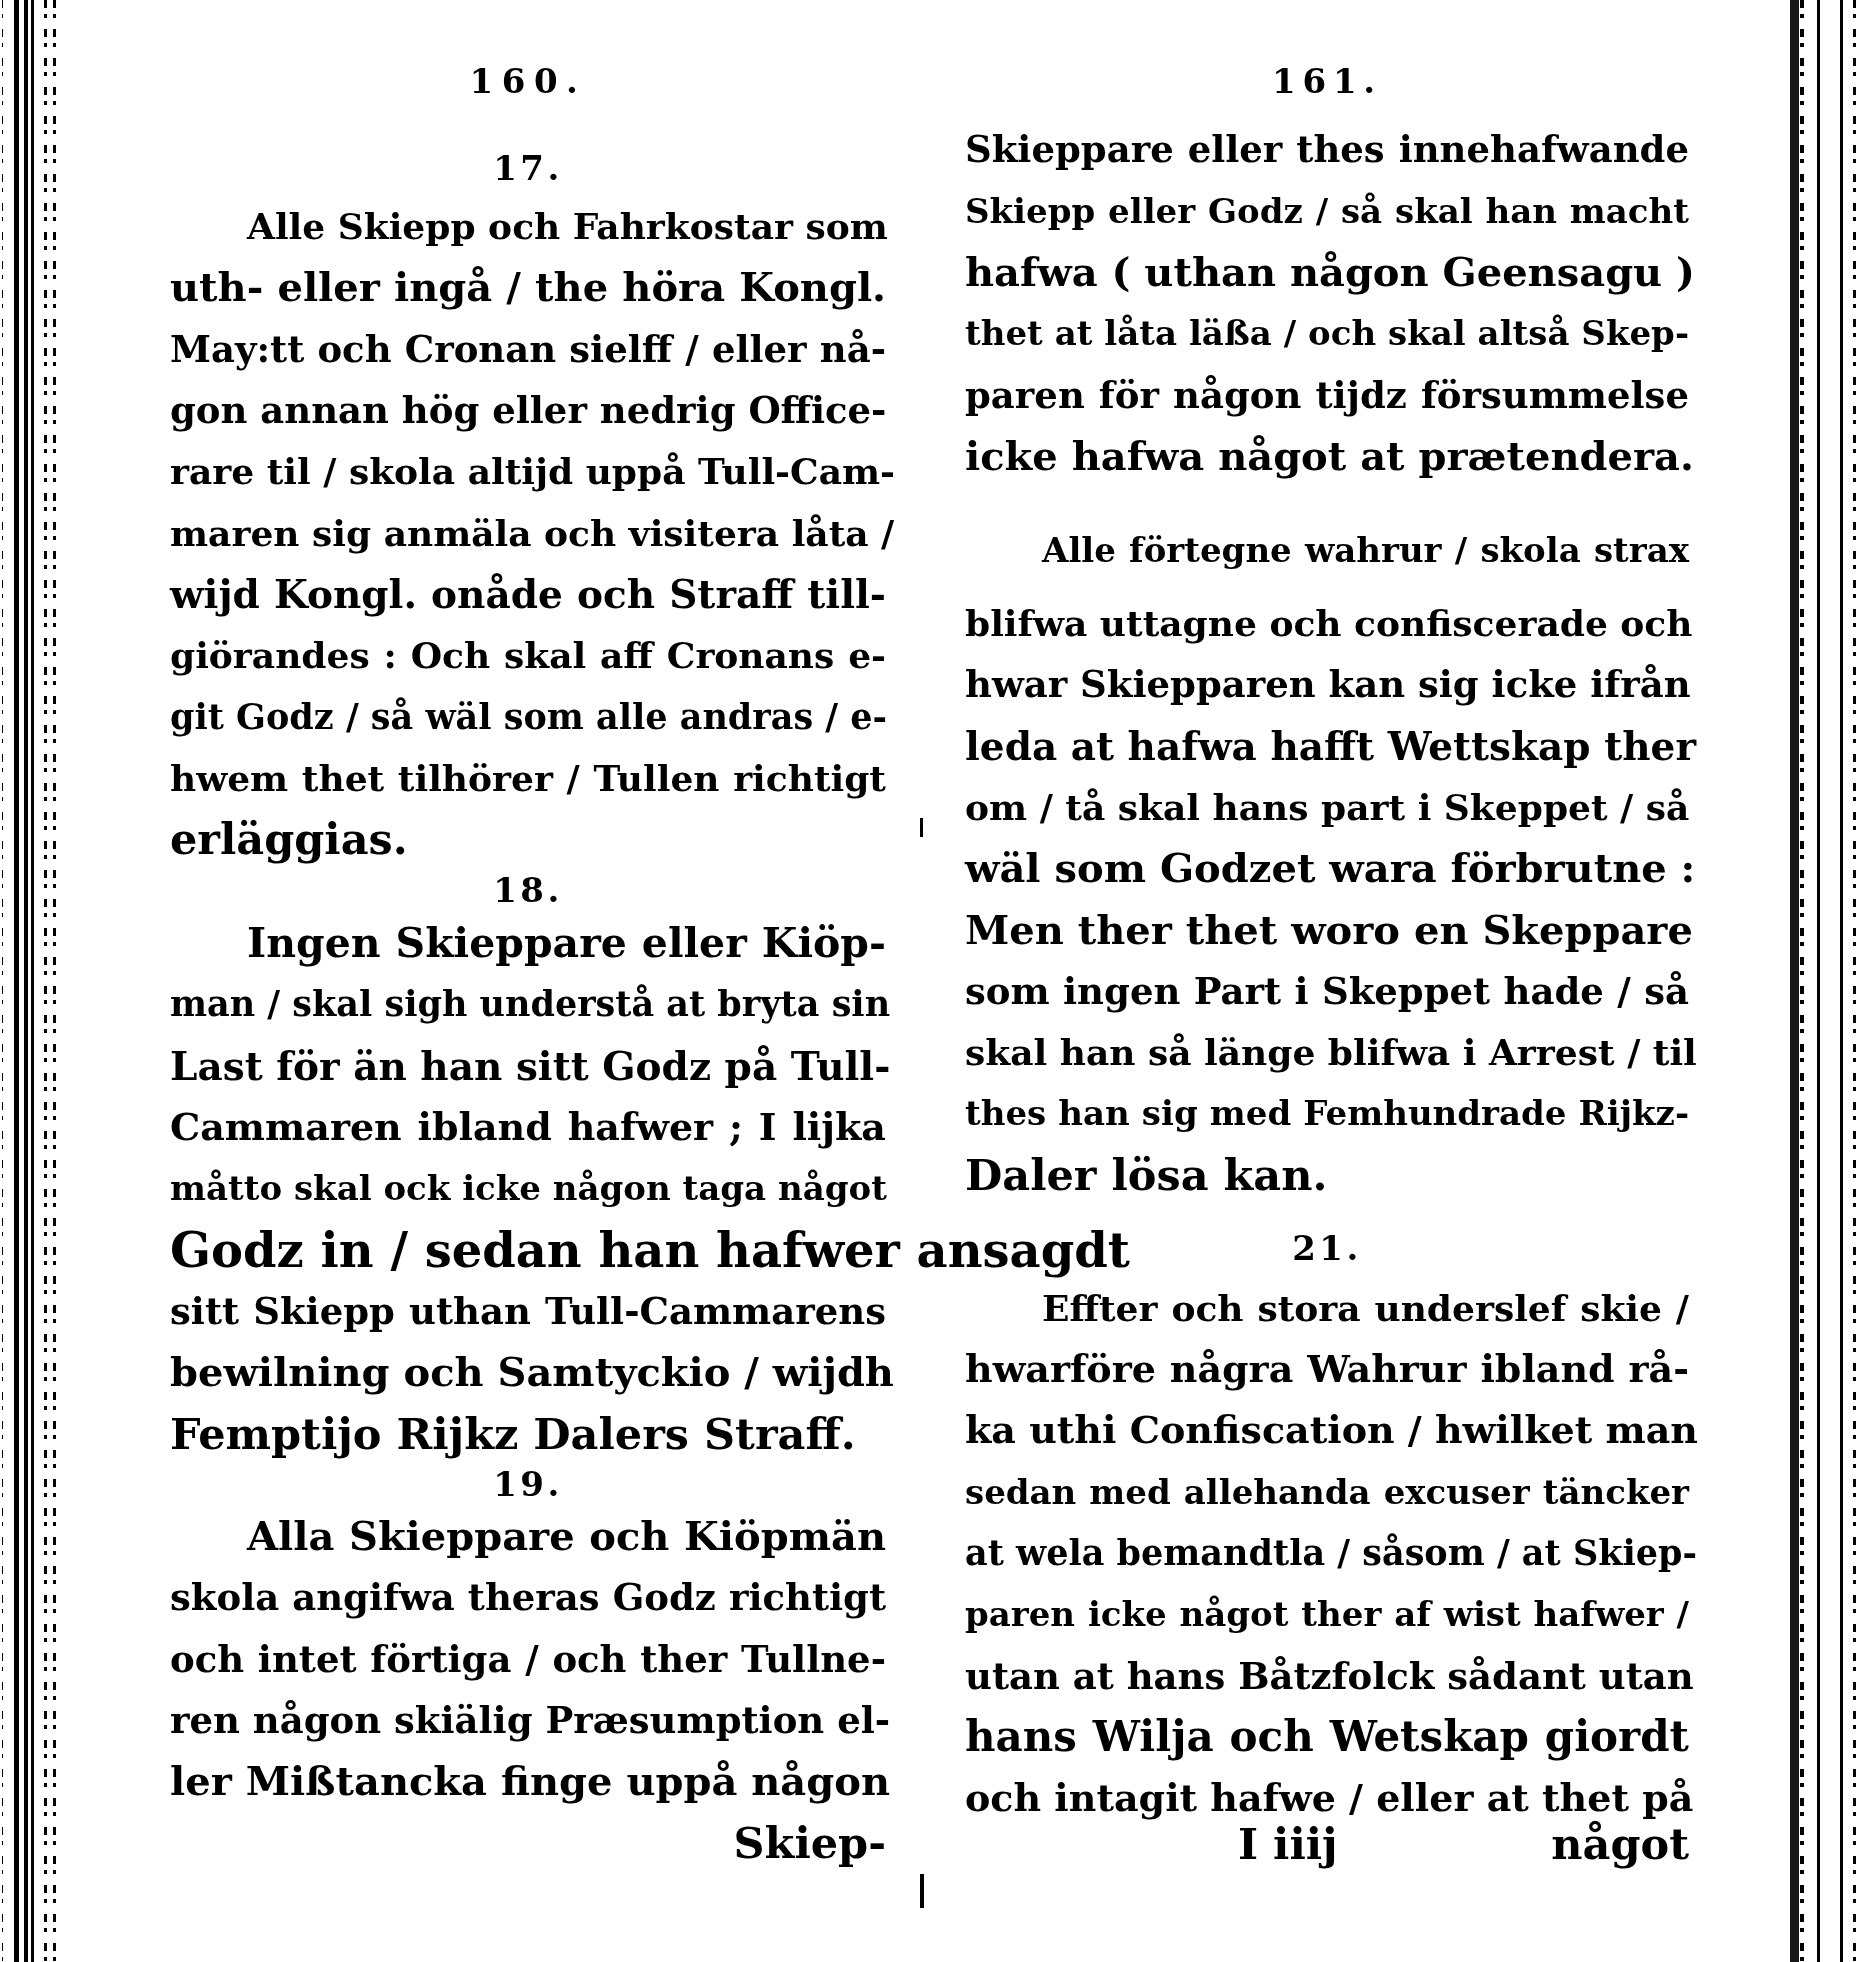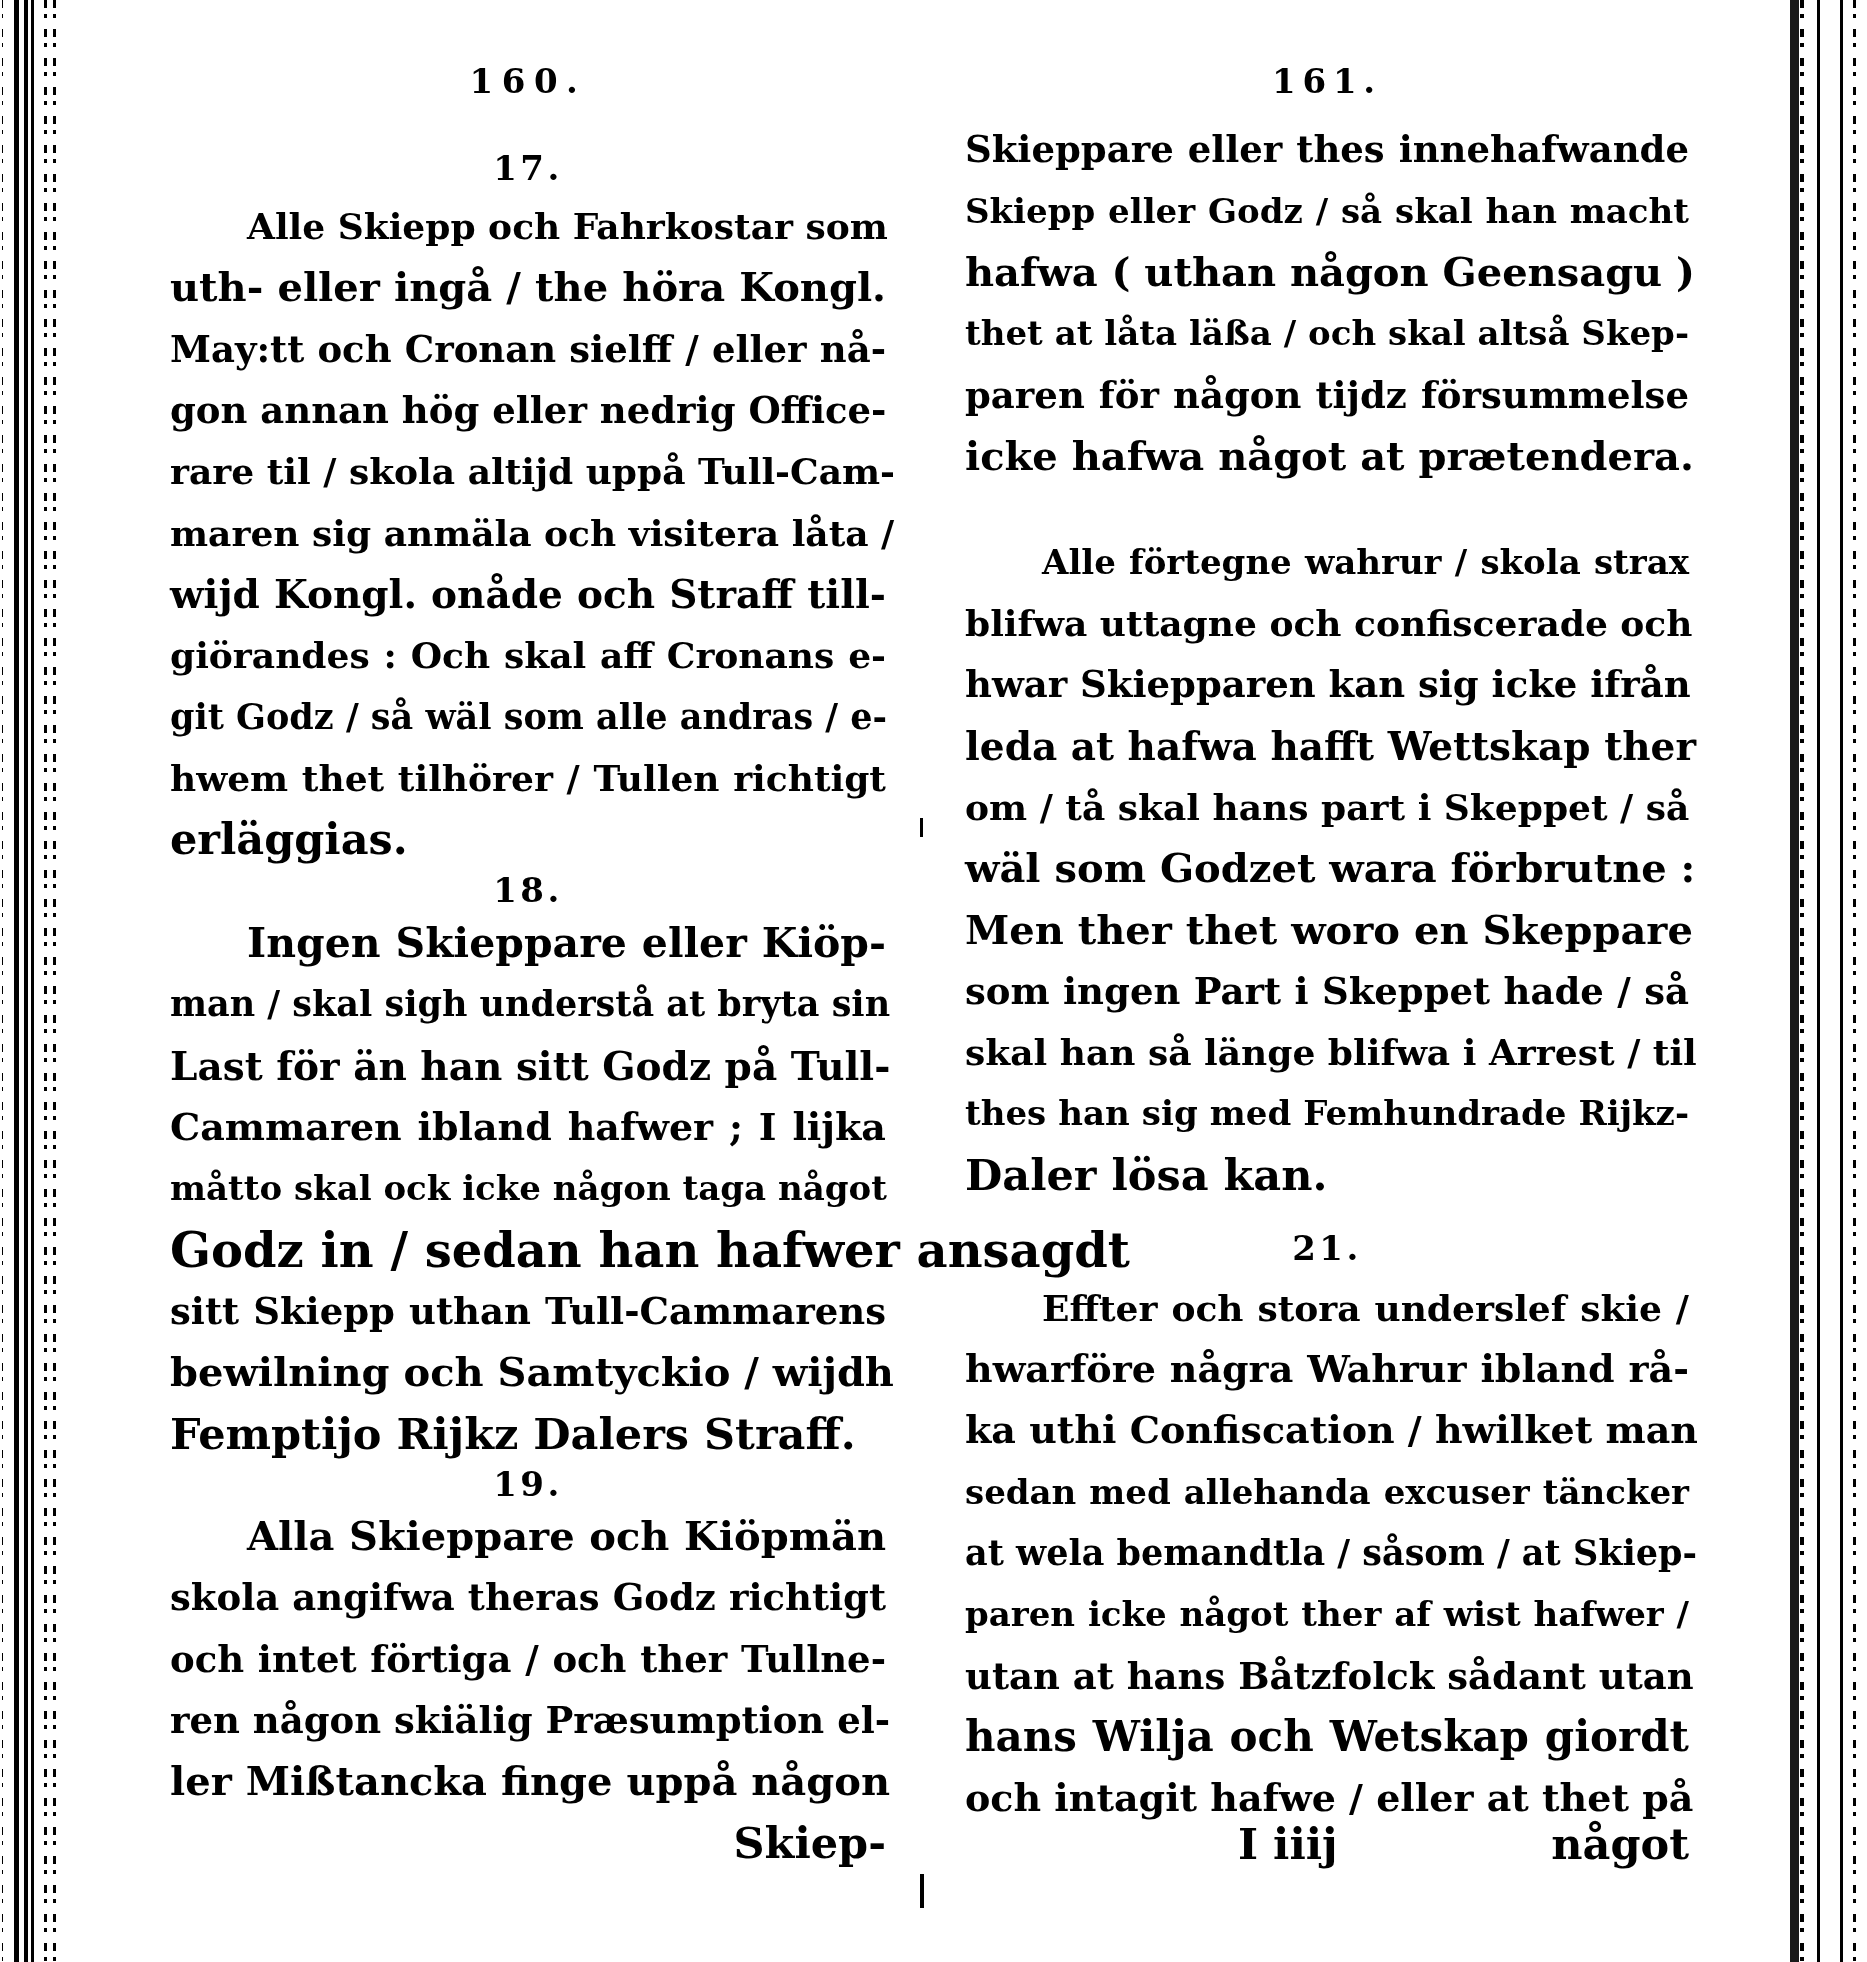--- a/index.html
+++ b/index.html
@@ -120,21 +120,21 @@
 <div class="page page-right">
   <div class="page-number">161.</div>
 
   <div class="line" style="top: 119px; font-size: 37px;">Skieppare eller thes innehafwande</div>
   <div class="line" style="top: 181px; font-size: 34px;">Skiepp eller Godz / så skal han macht</div>
   <div class="line" style="top: 242px; font-size: 40px;">hafwa ( uthan någon Geensagu )</div>
   <div class="line" style="top: 303px; font-size: 34px;">thet at låta läßa / och skal altså Skep-</div>
   <div class="line" style="top: 365px; font-size: 37px;">paren för någon tijdz försummelse</div>
   <div class="line last" style="top: 426px; font-size: 40px;">icke hafwa något at prætendera.</div>
 
-  <div class="line indent" style="top: 532px; font-size: 34px;">Alle förtegne wahrur / skola strax</div>
+  <div class="line indent" style="top: 520px; font-size: 34px;">Alle förtegne wahrur / skola strax</div>
   <div class="line" style="top: 593px; font-size: 36px;">blifwa uttagne och confiscerade och</div>
   <div class="line" style="top: 654px; font-size: 37px;">hwar Skiepparen kan sig icke ifrån</div>
   <div class="line" style="top: 716px; font-size: 39px;">leda at hafwa hafft Wettskap ther</div>
   <div class="line" style="top: 777px; font-size: 36px;">om / tå skal hans part i Skeppet / så</div>
   <div class="line" style="top: 838px; font-size: 40px;">wäl som Godzet wara förbrutne :</div>
   <div class="line" style="top: 900px; font-size: 40px;">Men ther thet woro en Skeppare</div>
   <div class="line" style="top: 961px; font-size: 37px;">som ingen Part i Skeppet hade / så</div>
   <div class="line" style="top: 1022px; font-size: 36px;">skal han så länge blifwa i Arrest / til</div>
   <div class="line" style="top: 1083px; font-size: 34px;">thes han sig med Femhundrade Rijkz-</div>
   <div class="line last" style="top:1145px;">Daler lösa kan.</div>

